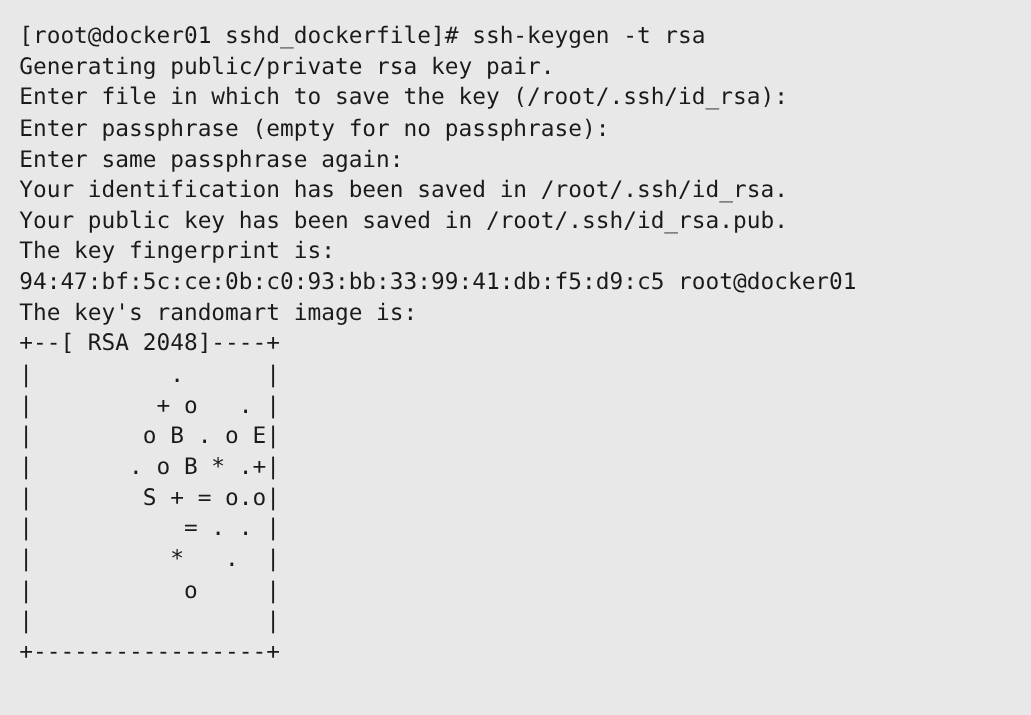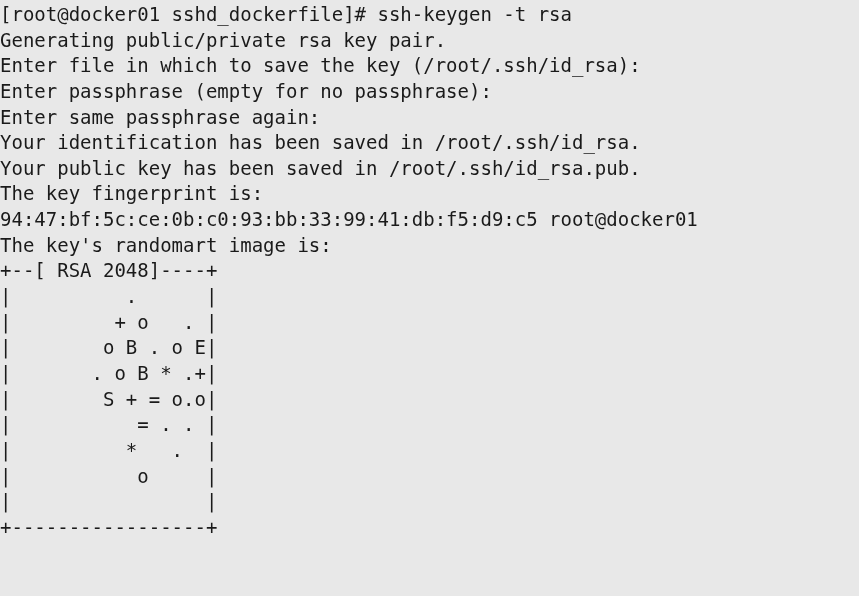--- a/index.html
+++ b/index.html
@@ -8,21 +8,21 @@
     width: 859px;
     height: 596px;
     background: #e8e8e8;
     font-family: "DejaVu Sans Mono", "Liberation Mono", "Courier New", monospace;
     font-size: 19px;
     line-height: 1.35;
     color: #1a1a1a;
     overflow: hidden;
   }
   pre {
-    margin: 0;
+    margin: 16px;
     padding: 2px 0 0 0;
     white-space: pre;
     font-family: inherit;
   }
 </style>
 </head>
 <body>
 
 <pre><span>[root@docker01 sshd_dockerfile]# ssh-keygen -t rsa</span>
 <span>Generating public/private rsa key pair.</span>

